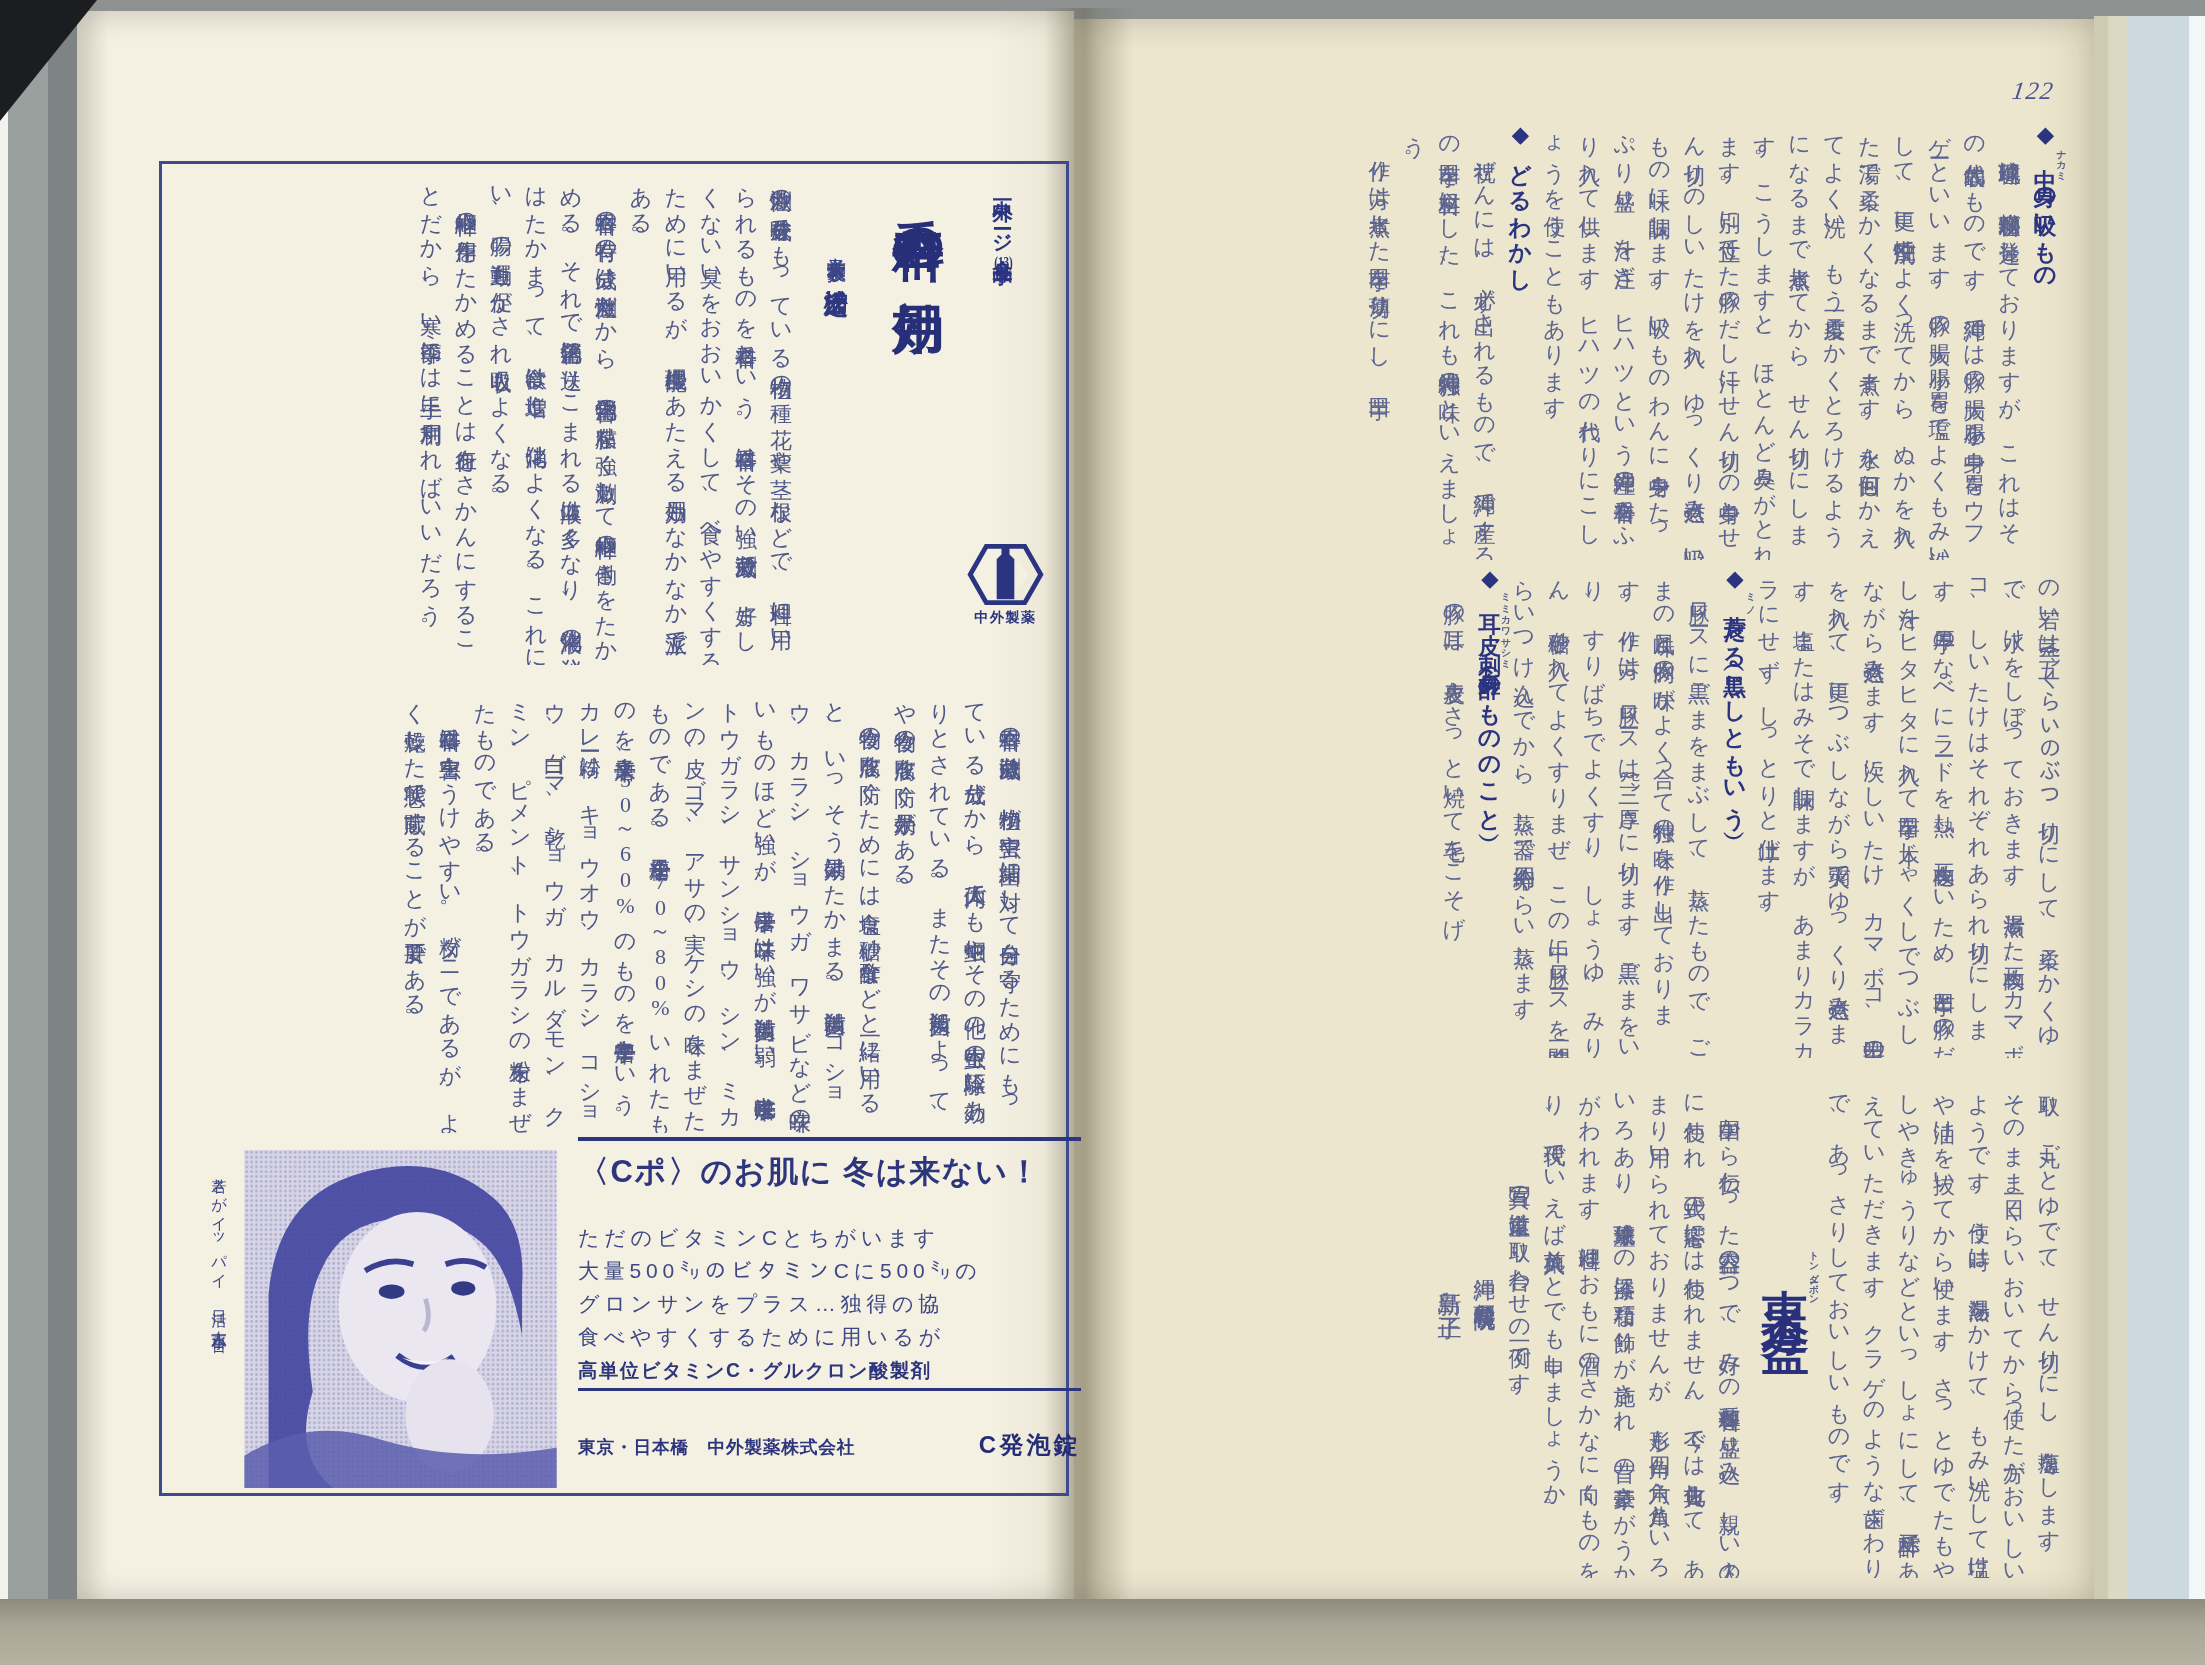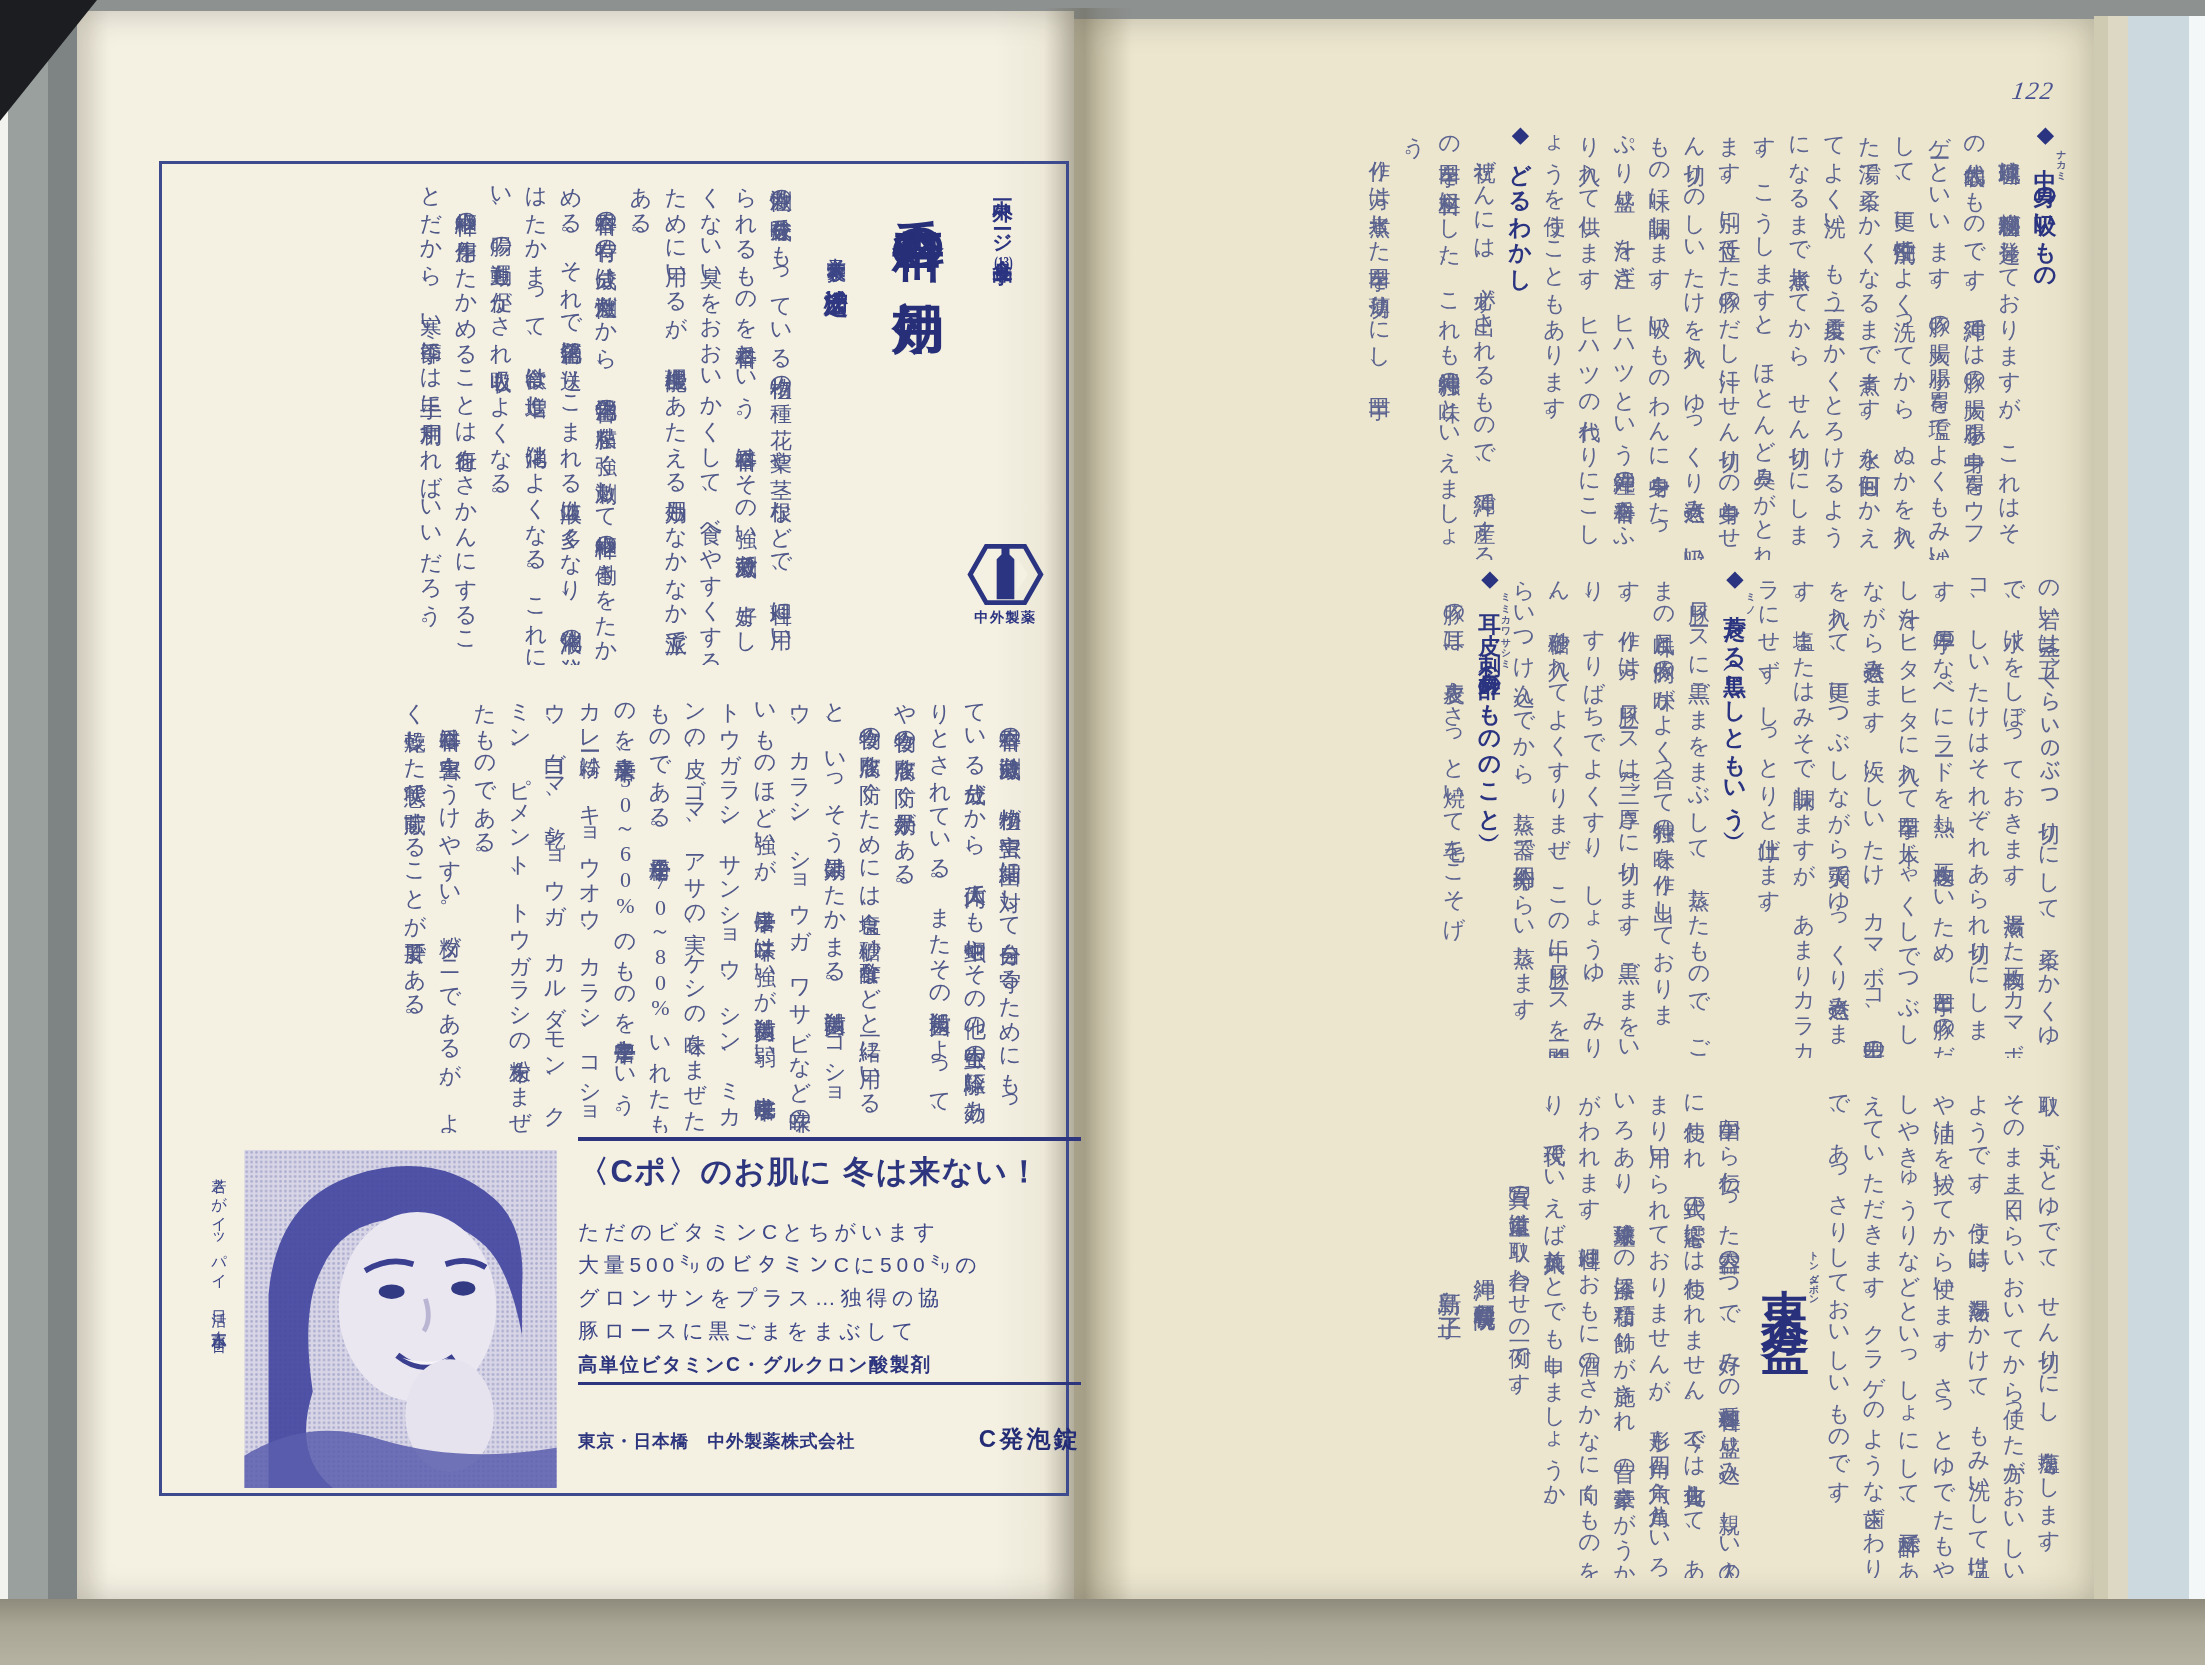--- a/index.html
+++ b/index.html
@@ -67,21 +67,21 @@
   .logo{position:absolute;left:965px;top:540px;width:81px;height:93px;text-align:center;}
   .logo svg{display:block;margin:0 auto;}
   .logo .logo-text{font-size:14px;font-weight:bold;color:#2b3480;letter-spacing:1.6px;}
 
   
   .ad-caption{left:208px;top:1166px;height:298px;font-size:15.3px;color:#3c4687;letter-spacing:1.6px;}
   .ad-photo{position:absolute;left:244px;top:1150px;width:313px;height:338px;overflow:hidden;}
   .ad-block{position:absolute;left:578px;top:1137px;width:503px;height:356px;
     border-top:4px solid #2c357d;font-family:"Liberation Sans","DejaVu Sans",sans-serif;}
   .ad-headline{margin-top:9.7px;font-size:31px;font-weight:bold;color:#2c357d;letter-spacing:1.6px;white-space:nowrap;}
-  .ad-body{margin-top:22px;color:#3e4887;}
+  .ad-body{margin-top:28px;color:#3e4887;}
   .ad-body div{font-size:21px;letter-spacing:4.8px;line-height:33px;white-space:nowrap;}
   .ad-class{margin-top:4.8px;font-size:19.3px;font-weight:bold;color:#2c357d;letter-spacing:1.6px;white-space:nowrap;}
   .ad-brand{margin-top:1.6px;font-size:51px;font-weight:900;color:#232c74;letter-spacing:0.8px;
     text-shadow:0.8px 0 0 #232c74,-0.8px 0 0 #232c74,0 0.8px 0 #232c74;white-space:nowrap;}
   .ad-rule{margin-top:3.2px;border-top:3.2px solid #2c357d;}
   .ad-foot{display:flex;align-items:baseline;justify-content:space-between;margin-top:8px;}
   .ad-company{font-size:17.7px;font-weight:bold;color:#2c357d;letter-spacing:0.8px;margin-top:36px;}
   .ad-tablet{font-size:24px;font-weight:700;color:#232c74;letter-spacing:3.2px;}
 </style>
 </head>
@@ -169,21 +169,21 @@
     <path d="M0 420 L0 380 Q80 330 170 360 Q270 390 388 370 L388 420 Z" fill="#5a5ead" opacity="0.85"></path>
   </svg>
 </div>
 
 <div class="ad-block">
   <div class="ad-headline">〈Cポ〉のお肌に 冬は来ない！</div>
   <div class="ad-body">
     <div>ただのビタミンCとちがいます</div>
     <div>大量500㍉のビタミンCに500㍉の</div>
     <div>グロンサンをプラス…独得の協</div>
-    <div>豚ロースに黒ごまをまぶして</div>
+    <div>食べやすくするために用いるが</div>
   </div>
   <div class="ad-class">高単位ビタミンC・グルクロン酸製剤</div>
   <div class="ad-rule"></div>
   <div class="ad-foot">
     <span class="ad-company">東京・日本橋　中外製薬株式会社</span>
     <span class="ad-tablet">C発泡錠</span>
   </div>
 </div>
 
 

